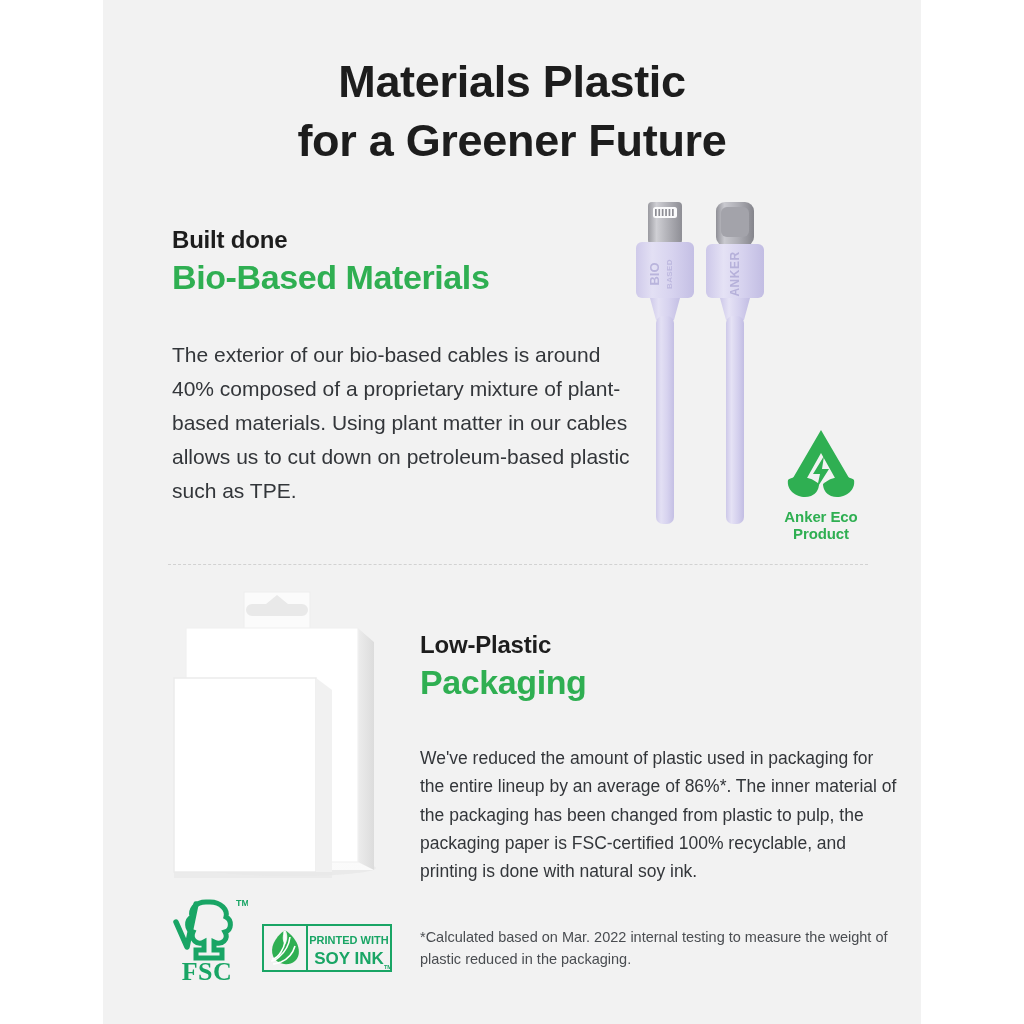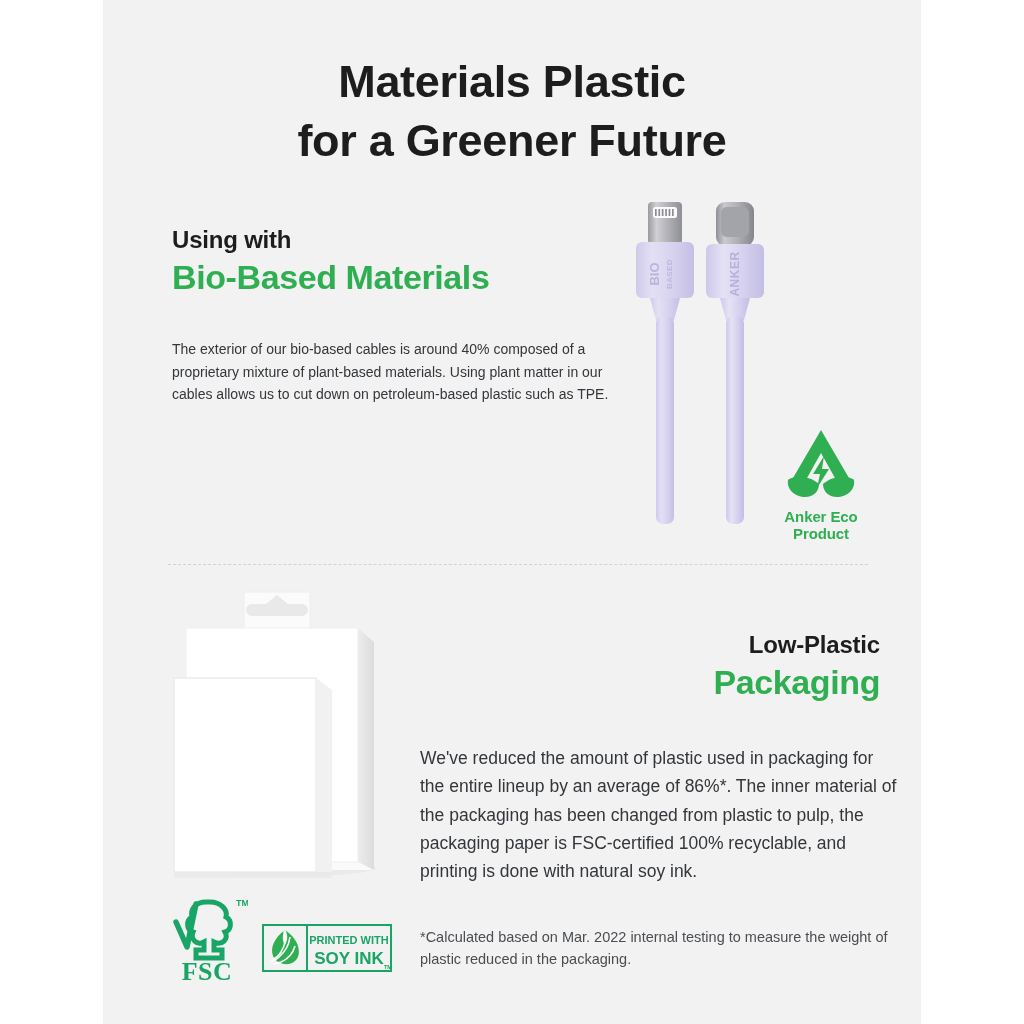--- a/index.html
+++ b/index.html
@@ -62,21 +62,21 @@
     font-weight: 700;
     color: #2faf52;
     line-height: 1.3;
     letter-spacing: -0.4px;
   }
   #sec1-body {
     position: absolute;
     left: 172px;
     top: 338px;
     width: 470px;
-    font-size: 14px;
+    font-size: 21px;
     line-height: 1.62;
     color: #33363a;
   }
   #sec1-note {
     position: absolute;
     left: 172px;
     top: 496px;
     width: 470px;
     font-size: 14.5px;
     line-height: 1.5;
@@ -125,21 +125,20 @@
     left: 160px;
     top: 580px;
     width: 250px;
     height: 300px;
   }
   #sec2-heads {
     position: absolute;
     left: 420px;
     top: 630px;
     width: 460px;
-    text-align: right;
   }
   #sec2-body {
     position: absolute;
     left: 420px;
     top: 744px;
     width: 478px;
     font-size: 17.5px;
     line-height: 1.62;
     color: #33363a;
   }
@@ -175,21 +174,21 @@
 <div id="page">
 
   <div id="panel"></div>
 
   <div id="title">
     <span>Materials Plastic</span>
     <span class="l2">for a Greener Future</span>
   </div>
 
   <div id="sec1-heads">
-    <div class="kicker">Using with</div>
+    <div class="kicker">Built done</div>
     <div class="green-head">Bio-Based Materials</div>
   </div>
 
   <div id="sec1-body">The exterior of our bio-based cables is around 40% composed of a proprietary mixture of plant-based materials. Using plant matter in our cables allows us to cut down on petroleum-based plastic such as TPE.</div>
 
   <div id="cable-art">
     <svg width="160" height="330" viewBox="0 0 160 330" xmlns="http://www.w3.org/2000/svg">
       <defs>
         <linearGradient id="lavGrad" x1="0" y1="0" x2="1" y2="0">
           <stop offset="0%" stop-color="#cfcaea"></stop>

